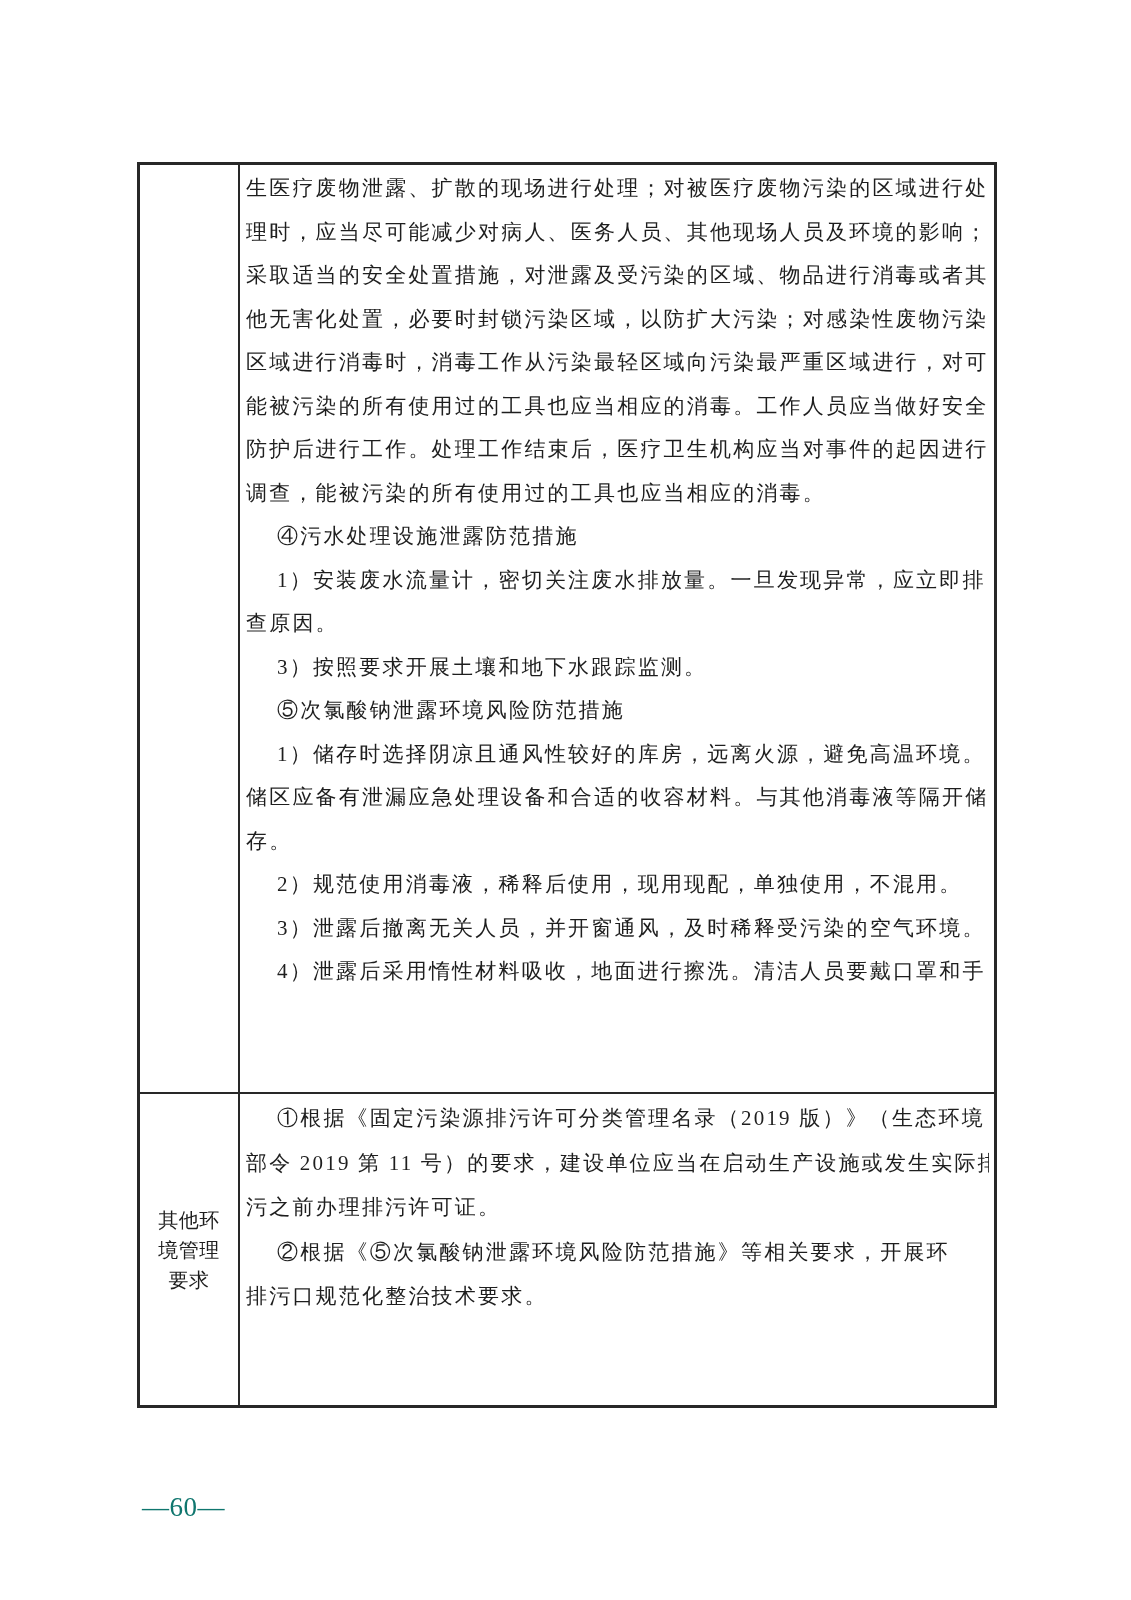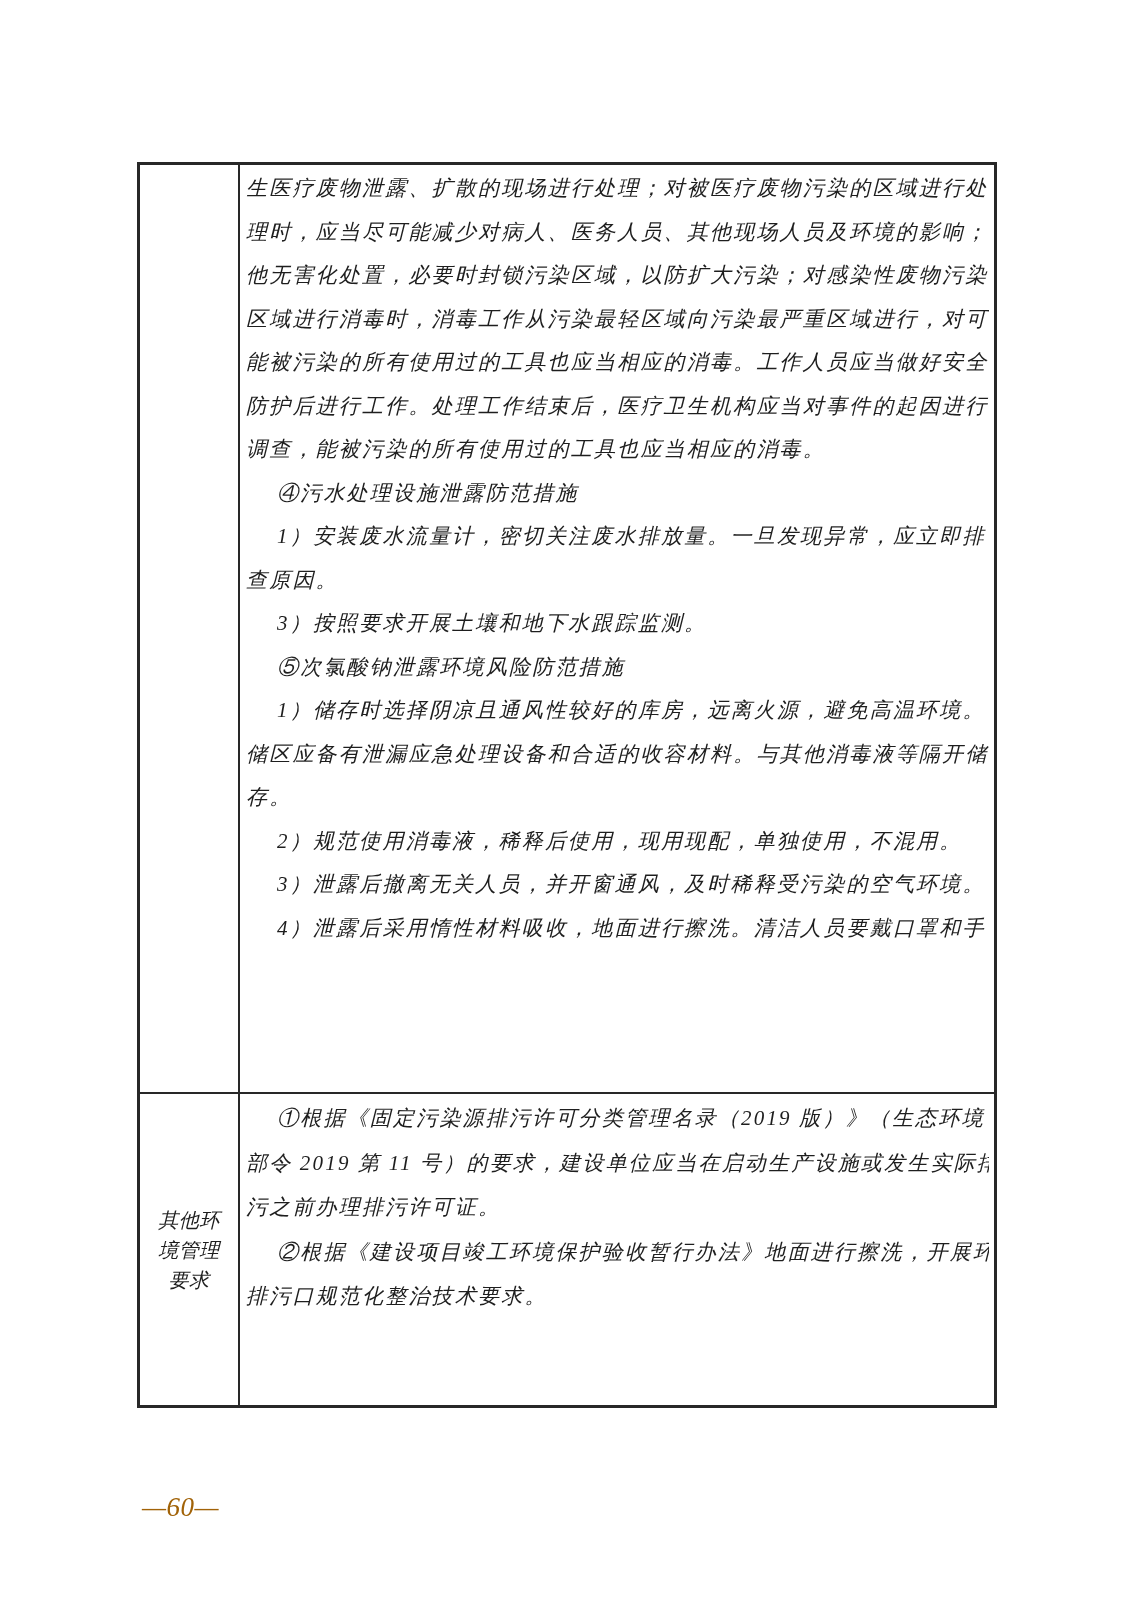--- a/index.html
+++ b/index.html
@@ -8,21 +8,20 @@
     background: #ffffff;
   }
   .page {
     position: relative;
     width: 1131px;
     height: 1600px;
     background: #ffffff;
     font-family: "Liberation Serif", "DejaVu Serif", serif;
     color: #1e1e1e;
     overflow: hidden;
-    font-style: italic;
   }
   .doc-table {
     position: absolute;
     left: 137px;
     top: 162px;
     width: 860px;
     height: 1246px;
     border: 3px solid #282828;
     box-sizing: border-box;
     display: flex;
@@ -78,35 +77,36 @@
     letter-spacing: 0.5px;
     text-align: center;
     white-space: nowrap;
   }
   .page-number {
     position: absolute;
     left: 142px;
     top: 1492px;
     font-size: 27px;
     letter-spacing: 0.5px;
-    color: #a16207;
+    color: #0f766e;
   }
 </style>
 </head>
 <body>
 
 <div class="page">
 
   <div class="doc-table">
 
     <div class="trow trow-1">
       <div class="cell-label"></div>
       <div class="cell-content">
           <div class="ln">生医疗废物泄露、扩散的现场进行处理；对被医疗废物污染的区域进行处</div>
           <div class="ln">理时，应当尽可能减少对病人、医务人员、其他现场人员及环境的影响；</div>
+          <div class="ln">采取适当的安全处置措施，对泄露及受污染的区域、物品进行消毒或者其</div>
           <div class="ln">他无害化处置，必要时封锁污染区域，以防扩大污染；对感染性废物污染</div>
           <div class="ln">区域进行消毒时，消毒工作从污染最轻区域向污染最严重区域进行，对可</div>
           <div class="ln">能被污染的所有使用过的工具也应当相应的消毒。工作人员应当做好安全</div>
           <div class="ln">防护后进行工作。处理工作结束后，医疗卫生机构应当对事件的起因进行</div>
           <div class="ln">调查，能被污染的所有使用过的工具也应当相应的消毒。</div>
           <div class="ln indent">④污水处理设施泄露防范措施</div>
           <div class="ln indent">1）安装废水流量计，密切关注废水排放量。一旦发现异常，应立即排</div>
           <div class="ln">查原因。</div>
           <div class="ln indent">3）按照要求开展土壤和地下水跟踪监测。</div>
           <div class="ln indent">⑤次氯酸钠泄露环境风险防范措施</div>
@@ -122,21 +122,21 @@
     <div class="trow trow-2">
       <div class="cell-label">
           <div class="label-ln">其他环</div>
           <div class="label-ln">境管理</div>
           <div class="label-ln">要求</div>
         </div>
       <div class="cell-content">
           <div class="ln indent">①根据《固定污染源排污许可分类管理名录（2019 版）》（生态环境</div>
           <div class="ln">部令 2019 第 11 号）的要求，建设单位应当在启动生产设施或发生实际排</div>
           <div class="ln">污之前办理排污许可证。</div>
-          <div class="ln indent">②根据《建设项目竣工环境保护验收暂行办法》地面进行擦洗，开展环</div>
+          <div class="ln indent">②根据《⑤次氯酸钠泄露环境风险防范措施》等相关要求，开展环</div>
           <div class="ln">排污口规范化整治技术要求。</div>
         </div>
     </div>
 
   </div>
 
   <div class="page-number">—60—</div>
 
 </div>
 

